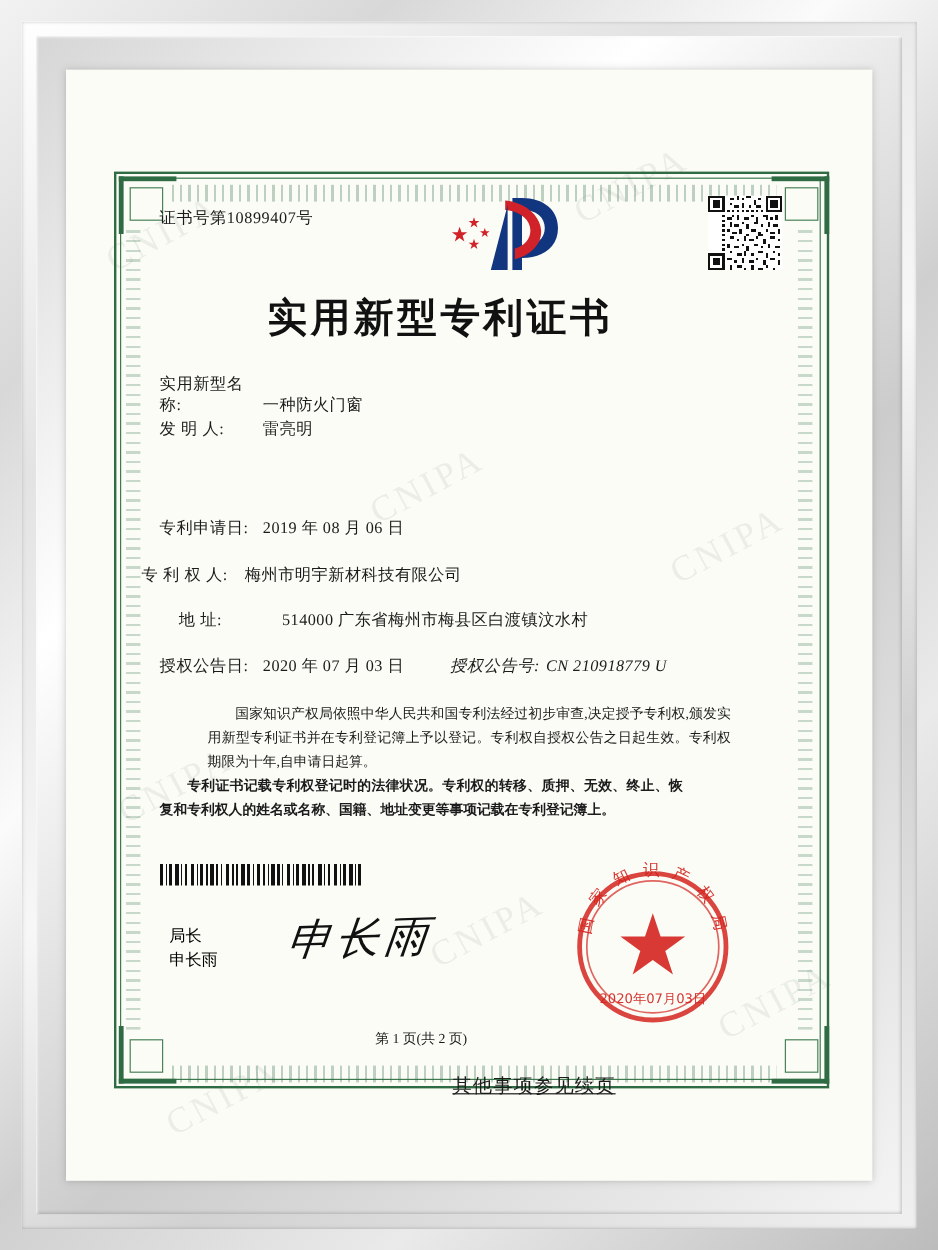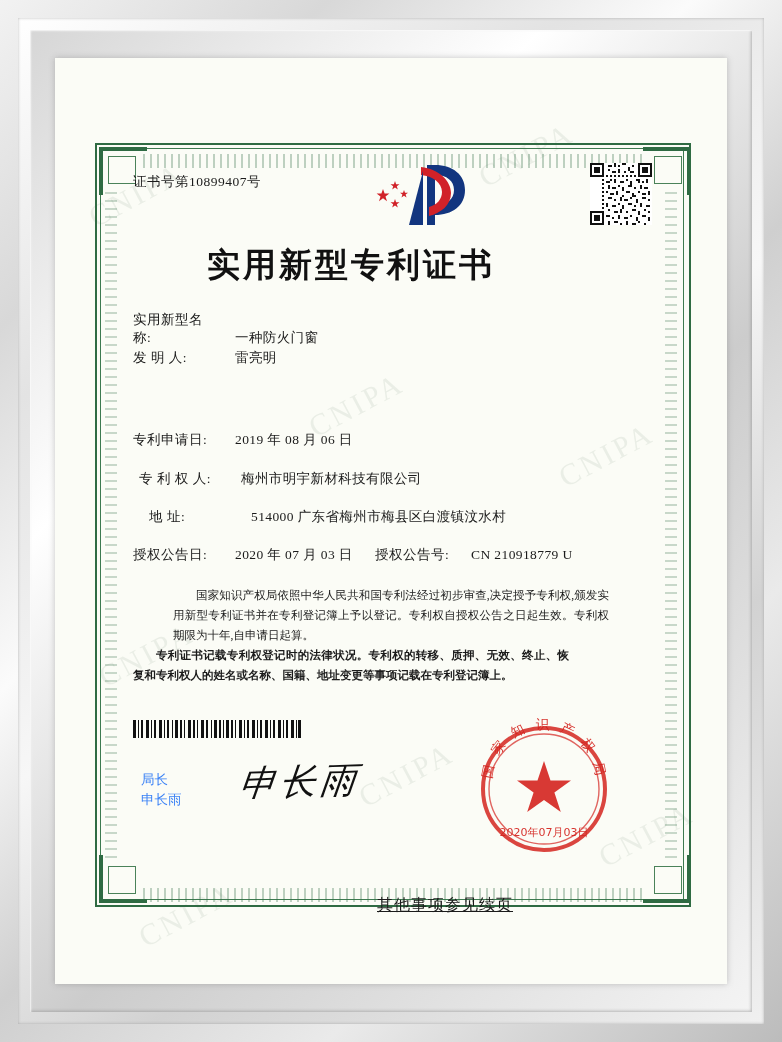--- a/index.html
+++ b/index.html
@@ -154,47 +154,47 @@
   #title {
     position: absolute;
     left: 0; top: 185px;
     width: 592px;
     text-align: center;
     font-size: 33px;
     font-weight: bold;
     letter-spacing: 3px;
     color: #111;
     font-family: "DejaVu Sans", sans-serif;
+    padding-left: 16px;
   }
 
   .field {
     position: absolute;
     font-size: 13.5px;
     color: #1b1b1b;
     line-height: 18px;
     font-family: "Liberation Serif", serif;
   }
   .field .lbl {
     display: inline-block;
     width: 86px;
     letter-spacing: 0.5px;
   }
   .field .val {
     letter-spacing: 0.4px;
-    margin-left: 16px;
   }
 
   #f-name   { left: 78px; top: 253px; }
   #f-inventor { left: 78px; top: 291px; }
   #f-patentno { left: 78px; top: 329px; }
   #f-appdate  { left: 78px; top: 373px; }
-  #f-holder   { left: 84px; top: 412px; }
+  #f-holder   { left: 63px; top: 412px; }
   #f-address  { left: 94px; top: 450px; }
   #f-grantdate { left: 78px; top: 488px; }
-  #f-grantno  { left: 320px; top: 488px; }
+  #f-grantno  { left: 320px; top: 488px; font-style: italic; }
   #f-grantno .lbl { width: 80px; }
 
   #para1, #para2 {
     position: absolute;
     left: 78px;
     width: 436px;
     font-size: 11.5px;
     line-height: 20px;
     color: #1b1b1b;
     text-align: justify;
@@ -209,21 +209,21 @@
     position: absolute;
     left: 78px; top: 662px;
     width: 168px; height: 18px;
   }
 
   
   #sig-label {
     position: absolute;
     left: 86px; top: 712px;
     font-size: 13.5px;
-    color: #3b82f6;
+    color: #000000;
     line-height: 20px;
     font-family: "Liberation Serif", serif;
   }
   #sig-hand {
     position: absolute;
     left: 185px; top: 700px;
     font-size: 36px;
     color: #111;
     font-family: "DejaVu Serif", serif;
     font-style: italic;
@@ -521,17 +521,18 @@
         <circle cx="71" cy="71" r="55" fill="none" stroke="#d4241f" stroke-width="1.4" opacity="0.7"></circle>
 
         <polygon points="71,43 77.5,62.5 98,62.5 81.4,74.5 87.8,94 71,82 54.2,94 60.6,74.5 44,62.5 64.5,62.5" fill="#d4241f" opacity="0.9"></polygon>
         <text font-family="DejaVu Sans, sans-serif" font-size="13.5" fill="#d4241f" opacity="0.92" letter-spacing="3">
           <textPath href="#sealArcTop" startOffset="50%" text-anchor="middle">国 家 知 识 产 权 局</textPath>
         </text>
         <text x="71" y="118" text-anchor="middle" font-family="DejaVu Sans, sans-serif" font-size="11" fill="#d4241f" opacity="0.92">2020年07月03日</text>
       </svg>
     </div>
 
+    <div id="page-no">第 1 页(共 2 页)</div>
 
   </div>
 
   <div id="footnote">其他事项参见续页</div>
 </div>
 
 </body></html>

